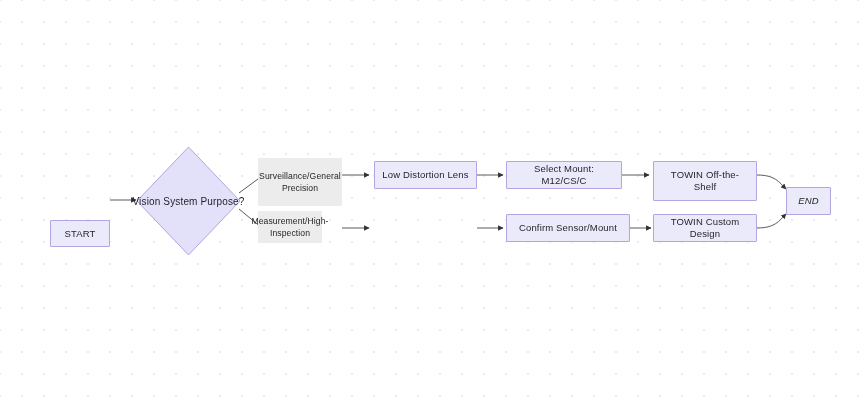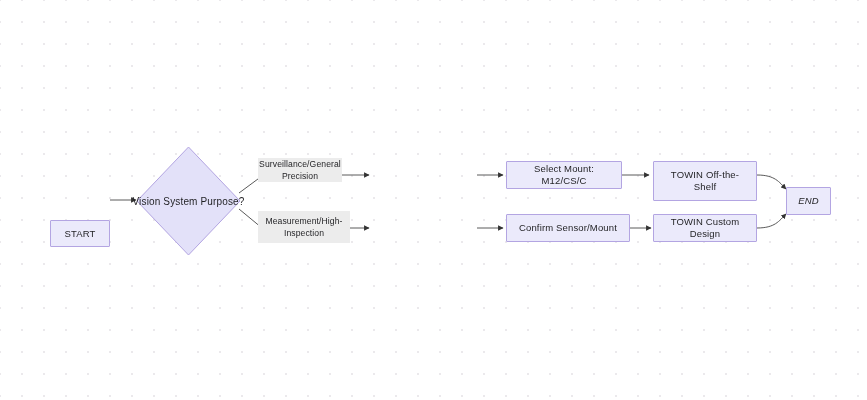--- a/index.html
+++ b/index.html
@@ -137,30 +137,33 @@
     <span>START</span>
   </div>
 
   <div class="diamond-wrap" style="left:136px; top:146px; width:105px; height:110px;">
     <svg class="diamond-shape" viewBox="0 0 105 110" preserveAspectRatio="none" xmlns="http://www.w3.org/2000/svg">
       <polygon points="52.5,1 104,55 52.5,109 1,55" fill="#e3e1f9" stroke="#b3a5e2" stroke-width="1"></polygon>
     </svg>
     <div class="diamond-label">Vision System Purpose?</div>
   </div>
 
-  <div class="edge-label" style="left:258px; top:158px; width:84px; height:24px; flex-direction:column;">
+  <div class="edge-label" style="left:258px; top:158px; width:84px; height:48px; flex-direction:column;">
     <span>Surveillance/General</span>
     <span>Precision</span>
   </div>
 
-  <div class="edge-label" style="left:258px; top:211px; width:92px; height:32px; flex-direction:column;">
+  <div class="edge-label" style="left:258px; top:211px; width:64px; height:32px; flex-direction:column;">
     <span>Measurement/High-</span>
     <span>Inspection</span>
   </div>
 
+  <div class="node rect" style="left:374px; top:161px; width:103px; height:28px;">
+    <span>Low Distortion Lens</span>
+  </div>
 
   <div class="node rect" style="left:506px; top:161px; width:116px; height:28px;">
     <span>Select Mount: M12/CS/C</span>
   </div>
 
   <div class="node rect" style="left:653px; top:161px; width:104px; height:40px;">
     <span>TOWIN Off-the-Shelf</span>
   </div>
 
 

